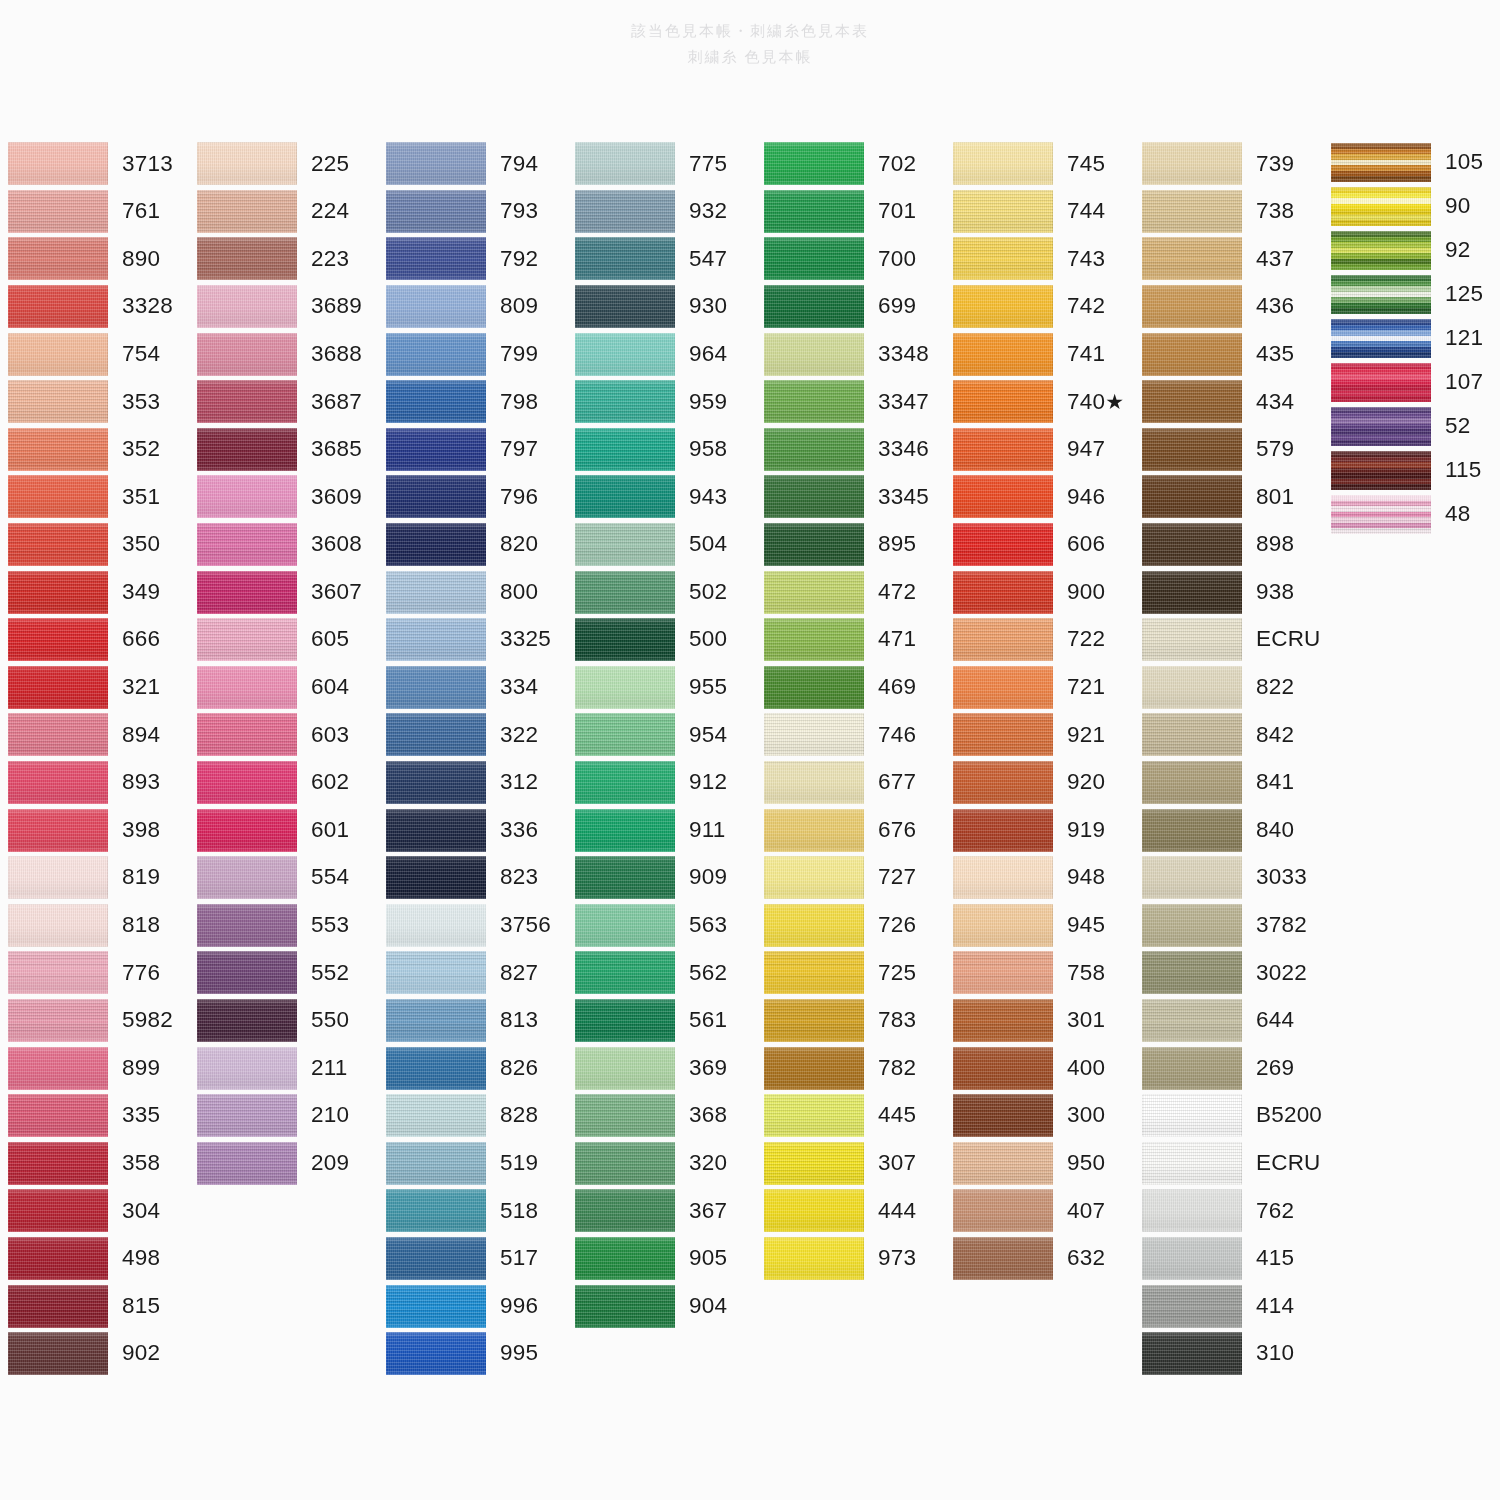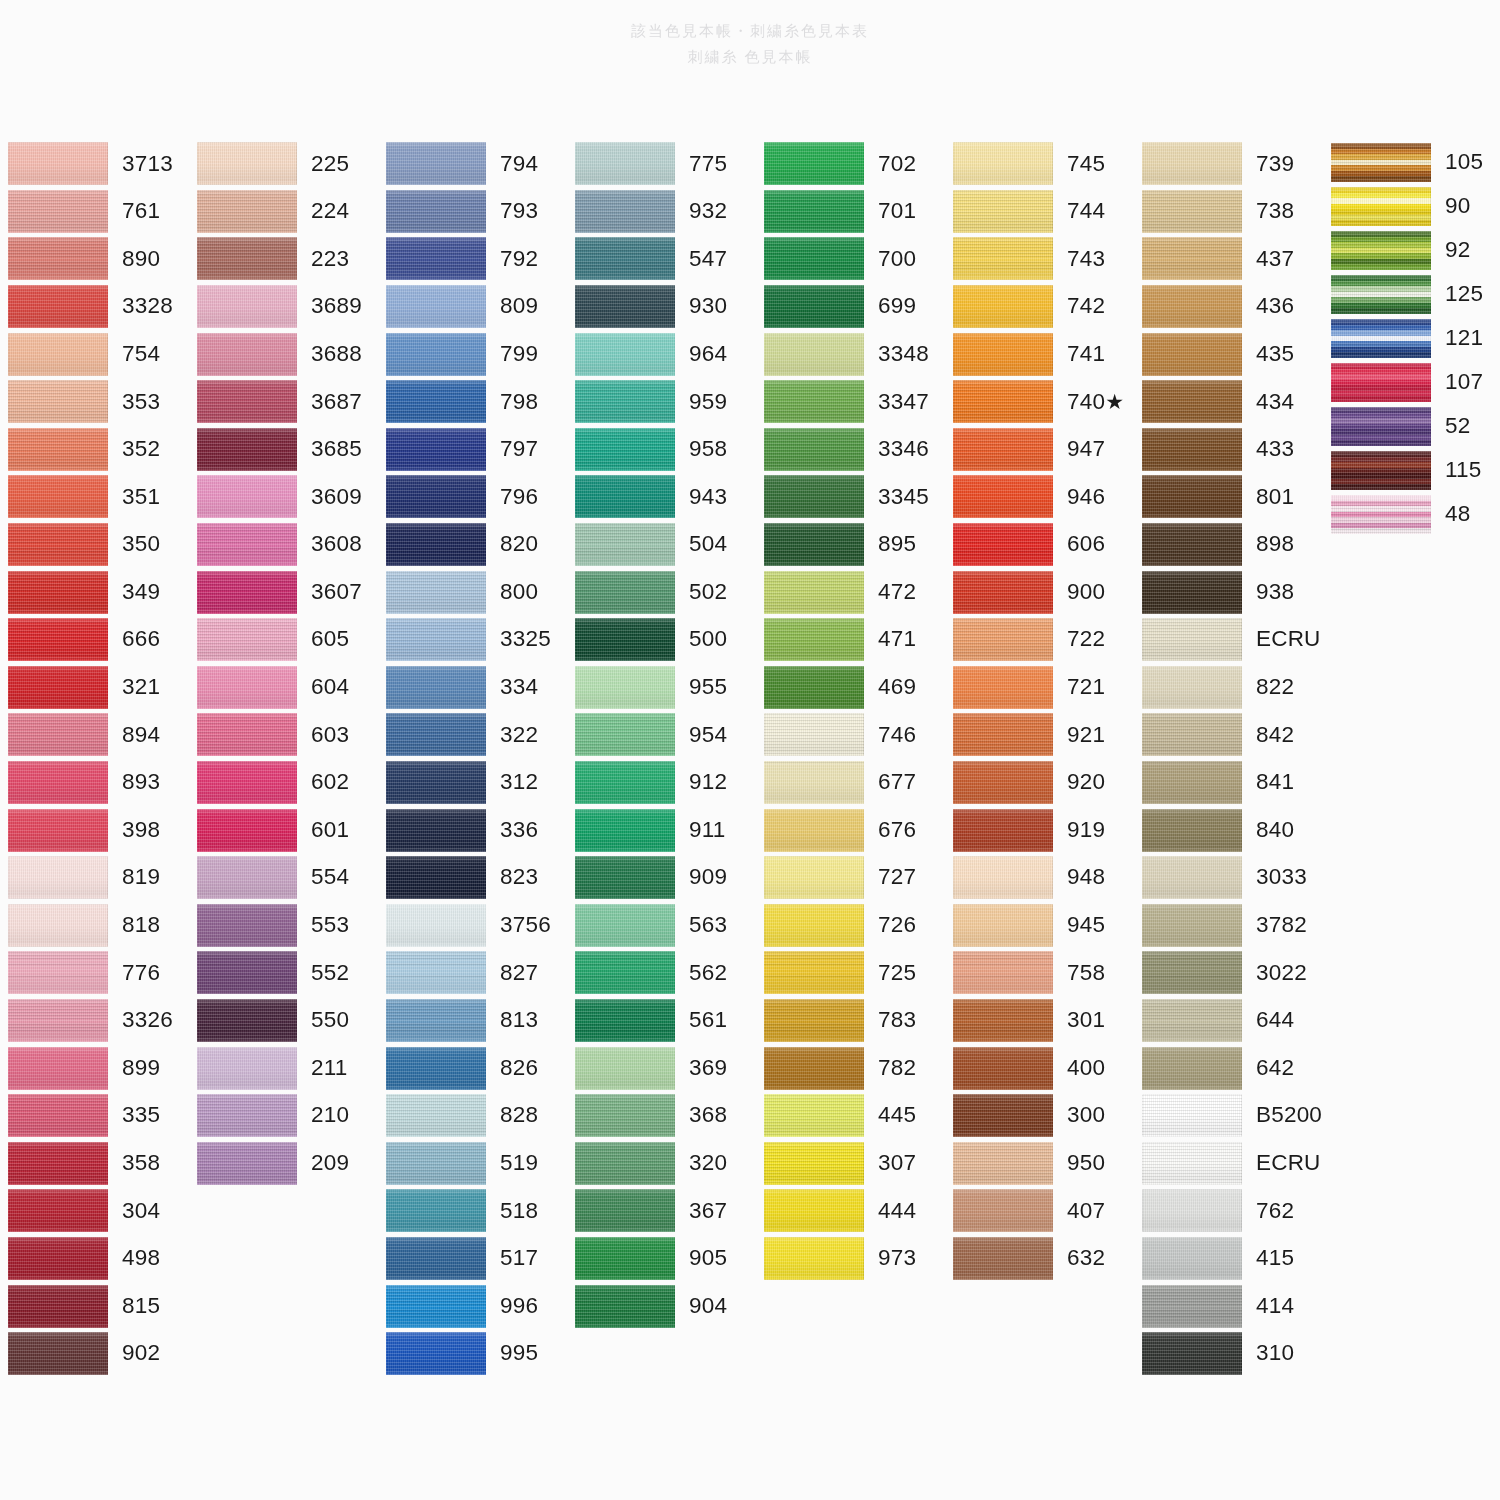--- a/index.html
+++ b/index.html
@@ -160,21 +160,21 @@
       <div class="row">
         <div class="swatch" style="background: rgb(246, 221, 217); box-shadow: rgba(0, 0, 0, 0.06) 0px 0px 0px 1px inset;"></div>
         <div class="code">818</div>
       </div>
       <div class="row">
         <div class="swatch" style="background: rgb(236, 169, 186);"></div>
         <div class="code">776</div>
       </div>
       <div class="row">
         <div class="swatch" style="background: rgb(232, 152, 172);"></div>
-        <div class="code">3326</div>
+        <div class="code">5982</div>
       </div>
       <div class="row">
         <div class="swatch" style="background: rgb(224, 103, 133);"></div>
         <div class="code">899</div>
       </div>
       <div class="row">
         <div class="swatch" style="background: rgb(221, 88, 117);"></div>
         <div class="code">335</div>
       </div>
       <div class="row">
@@ -712,21 +712,21 @@
       <div class="row">
         <div class="swatch" style="background: rgb(185, 128, 61);"></div>
         <div class="code">435</div>
       </div>
       <div class="row">
         <div class="swatch" style="background: rgb(148, 96, 44);"></div>
         <div class="code">434</div>
       </div>
       <div class="row">
         <div class="swatch" style="background: rgb(122, 76, 35);"></div>
-        <div class="code">433</div>
+        <div class="code">579</div>
       </div>
       <div class="row">
         <div class="swatch" style="background: rgb(95, 58, 28);"></div>
         <div class="code">801</div>
       </div>
       <div class="row">
         <div class="swatch" style="background: rgb(74, 52, 33);"></div>
         <div class="code">898</div>
       </div>
       <div class="row">
@@ -764,21 +764,21 @@
       <div class="row">
         <div class="swatch" style="background: rgb(142, 142, 108);"></div>
         <div class="code">3022</div>
       </div>
       <div class="row">
         <div class="swatch" style="background: rgb(198, 192, 163);"></div>
         <div class="code">644</div>
       </div>
       <div class="row">
         <div class="swatch" style="background: rgb(163, 154, 119);"></div>
-        <div class="code">642</div>
+        <div class="code">269</div>
       </div>
       <div class="row">
         <div class="swatch" style="background: rgb(255, 255, 255); box-shadow: rgba(0, 0, 0, 0.06) 0px 0px 0px 1px inset;"></div>
         <div class="code">B5200</div>
       </div>
       <div class="row">
         <div class="swatch" style="background: rgb(251, 251, 249); box-shadow: rgba(0, 0, 0, 0.06) 0px 0px 0px 1px inset;"></div>
         <div class="code">ECRU</div>
       </div>
       <div class="row">

